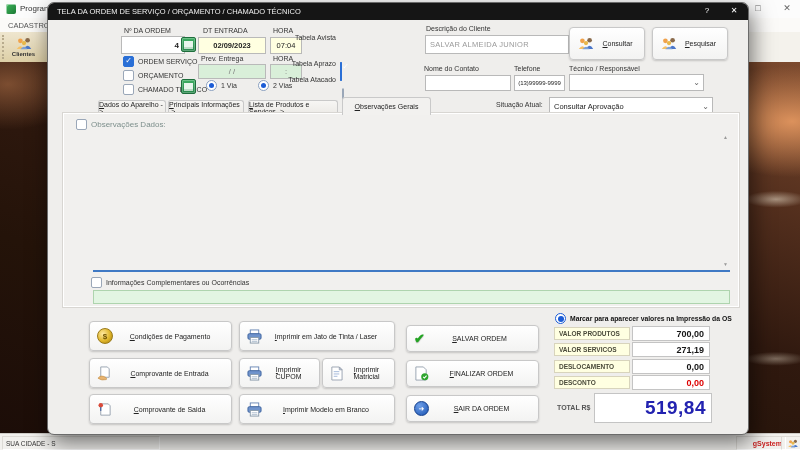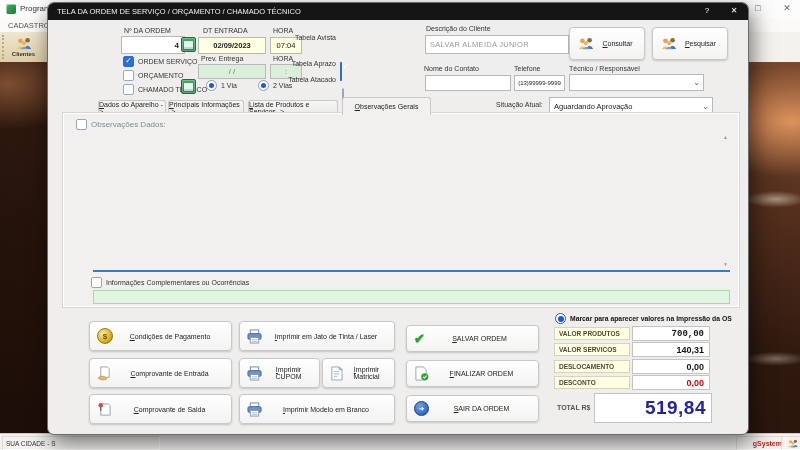--- a/index.html
+++ b/index.html
@@ -241,21 +241,21 @@
   <div class="abs field" style="left:466px;top:72px;width:49px;height:14px;font-size:6px;justify-content:center;">(13)99999-9999</div>
   <div class="abs lbl" style="left:521px;top:62px;">Técnico / Responsável</div>
   <div class="abs field" style="left:521px;top:71px;width:133px;height:15px;">
     <span></span>
     <span class="chev">⌄</span>
   </div>
 
   
   <div class="abs lbl" style="left:448px;top:98px;">Situação Atual:</div>
   <div class="abs field" style="left:501px;top:94px;width:158px;height:16px;padding-left:4px;">
-    <span>Aguardando Aprovação</span>
+    <span>Consultar Aprovação</span>
     <span class="chev">⌄</span>
   </div>
 
   
   <div class="abs tab" style="left:50px;width:66px;">
     <span class="ak">Dados do Aparelho -&gt;</span>
     </div>
   <div class="abs tab" style="left:120px;width:74px;">
     <span class="ak">Principais Informações -&gt;</span>
     </div>
@@ -352,22 +352,22 @@
     <span class="b-ico exit-circle">➜</span>
     <span class="b-label ak">SAIR DA ORDEM</span>
   </div>
 
   
   <div class="abs cbrow" style="left:507px;top:310px;">
     <span class="radio solid"></span>
     <span style="font-size:6.8px;font-weight:bold;color:#111;">Marcar para aparecer valores na Impressão da OS</span>
   </div>
   <div class="abs vlab" style="left:506px;top:324px;width:76px;height:13px;">VALOR PRODUTOS</div>
-  <div class="abs vval" style="left:584px;top:323px;width:78px;height:15px;font-family:Liberation Mono, monospace;">700,00</div>
+  <div class="abs vval" style="left:584px;top:323px;width:78px;height:15px;">700,00</div>
   <div class="abs vlab" style="left:506px;top:340px;width:76px;height:13px;">VALOR SERVICOS</div>
-  <div class="abs vval" style="left:584px;top:339px;width:78px;height:15px;">140,31</div>
+  <div class="abs vval" style="left:584px;top:339px;width:78px;height:15px;">271,19</div>
   <div class="abs vlab" style="left:506px;top:357px;width:76px;height:13px;">DESLOCAMENTO</div>
   <div class="abs vval" style="left:584px;top:356px;width:78px;height:15px;">0,00</div>
   <div class="abs vlab" style="left:506px;top:373px;width:76px;height:13px;">DESCONTO</div>
   <div class="abs vval" style="left:584px;top:372px;width:78px;height:15px;color:#dd0000;">0,00</div>
   <div class="abs" style="left:509px;top:401px;font-size:7px;font-weight:bold;color:#555;">TOTAL R$</div>
   <div class="abs vval" style="left:546px;top:390px;width:118px;height:30px;font-size:19px;color:#2222b0;letter-spacing:.5px;">519,84</div>
 </div>
 
 </body></html>

